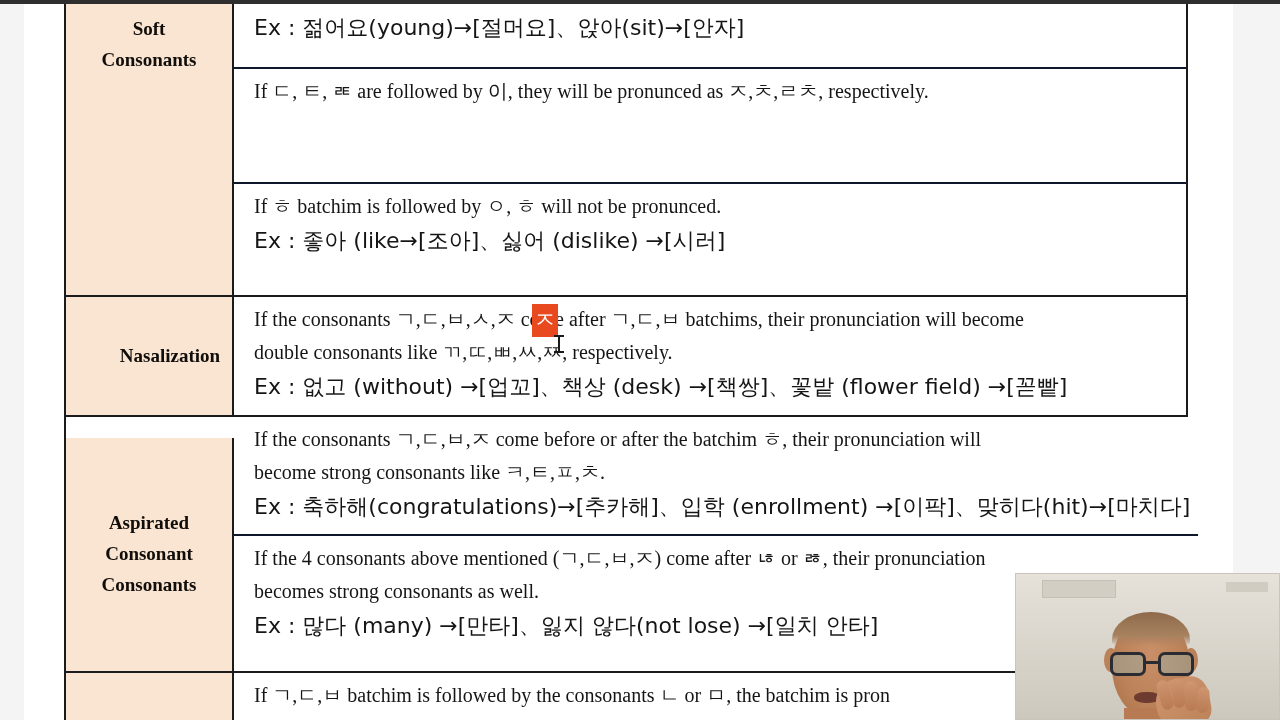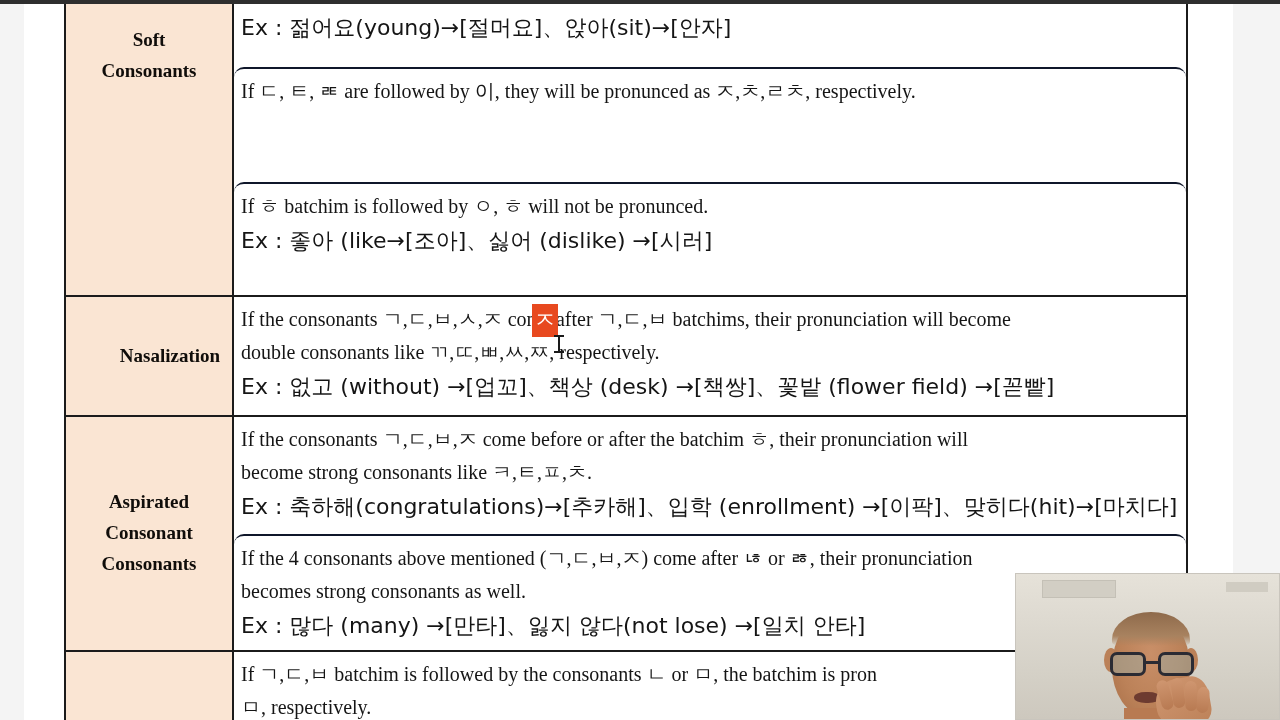--- a/index.html
+++ b/index.html
@@ -42,35 +42,34 @@
     color: #100d0a;
     padding: 4px 6px;
   }
   .content-cell {
     flex: 1 1 auto;
     background: #ffffff;
     display: flex;
     flex-direction: column;
   }
   .subrow {
-    padding: 6px 8px 8px 7px;
+    padding: 6px 8px 8px 20px;
     font-size: 20px;
     line-height: 1.64;
     color: #151515;
     white-space: nowrap;
-    border-radius: 10px;
   }
   .subrow + .subrow { border-top: 2px solid #0f172a; }
   .kline { display: block; }
   .ko-big { font-family: "DejaVu Sans", "Liberation Sans", sans-serif; font-size: 22px; }
 
   
-  .r-soft   .label-cell { height: 291px; align-items: flex-start; padding-top: 21px; }
+  .r-soft   .label-cell { height: 291px; align-items: flex-start; padding-top: 10px; }
   .r-nasal  .label-cell { height: 118px; padding-left: 48px; }
-  .r-asp    .label-cell { height: 233px; }
+  .r-asp    .label-cell { height: 233px; margin-top: 21px; }
   .r-last   .label-cell { height: 72px; }
 
   .h-soft-a { height: 63px; }
   .h-soft-b { height: 115px; }
   .h-soft-c { height: 111px; }
   .h-nasal  { height: 118px; }
   .h-asp-a  { height: 117px; }
   .h-asp-b  { height: 114px; }
   .h-last   { height: 72px; }
 

